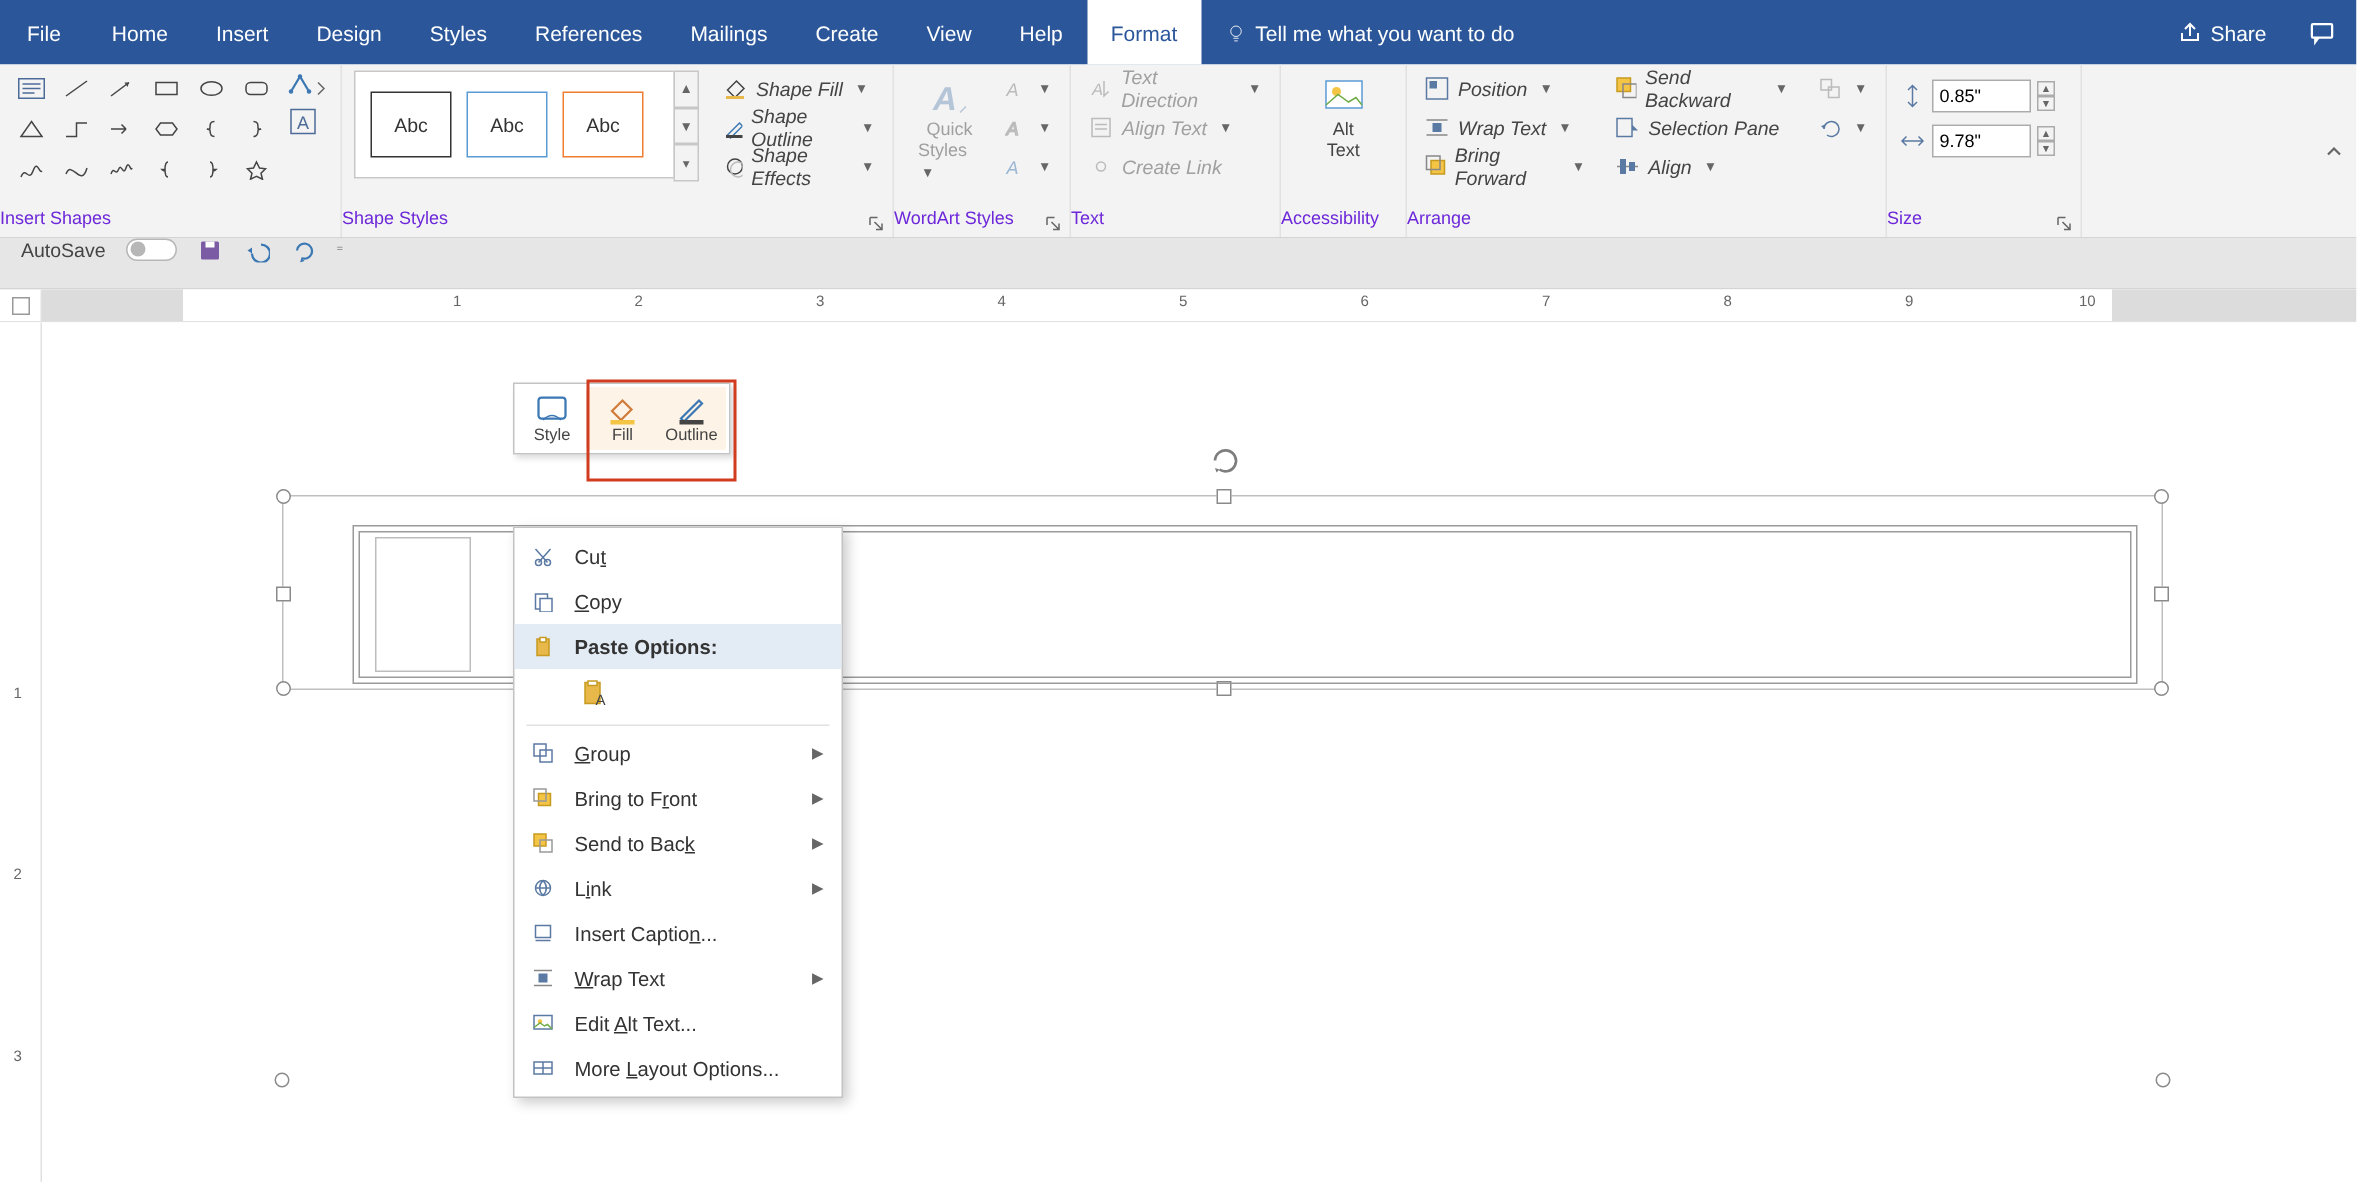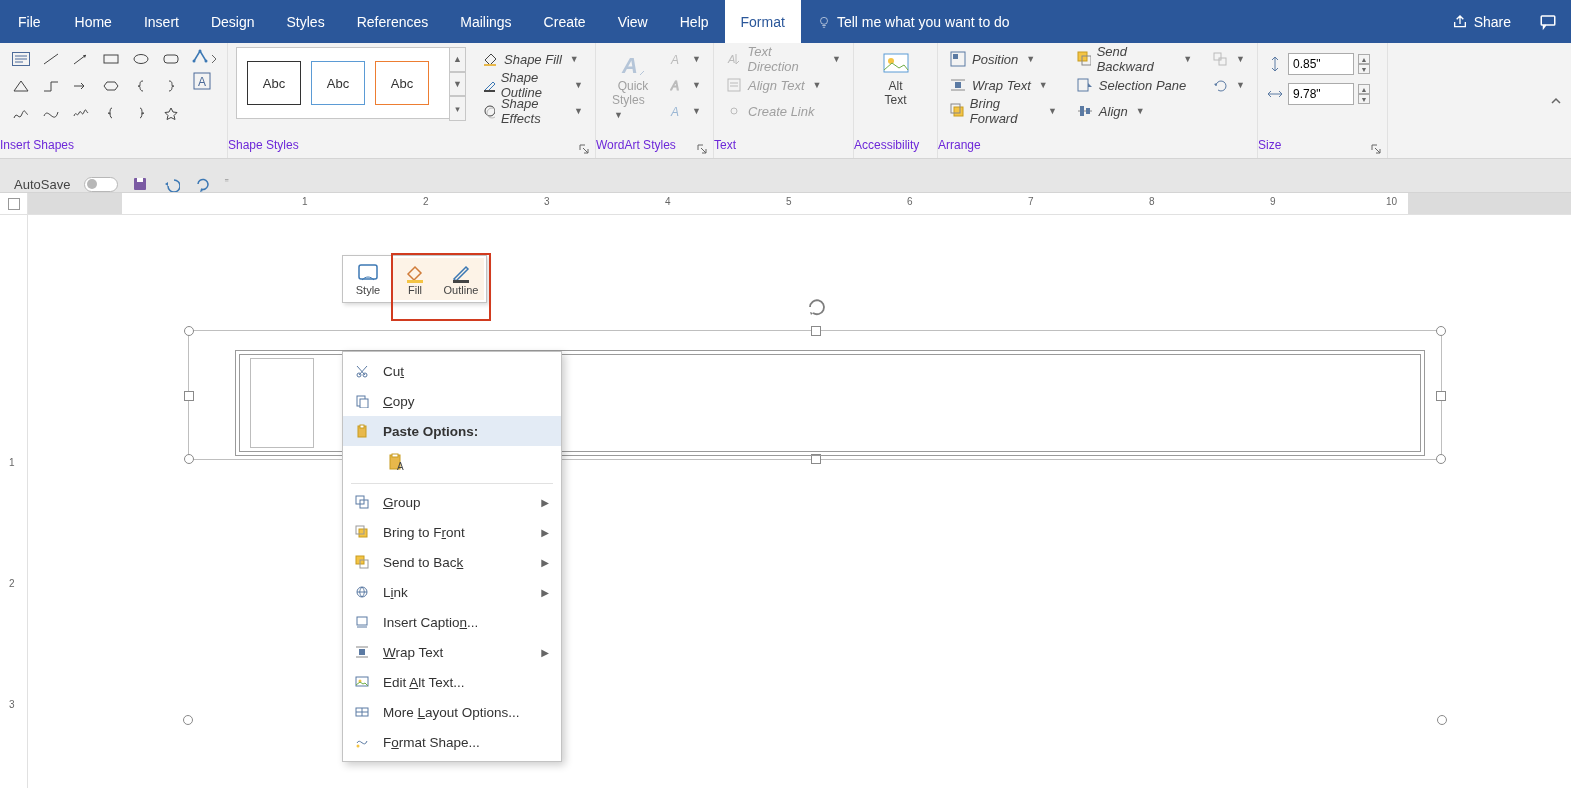--- a/index.html
+++ b/index.html
@@ -35,21 +35,21 @@
 .gallery-scroll { position: absolute; right: -17px; top: -1px; width: 17px; height: 74px; display: flex; flex-direction: column; }
 .gallery-scroll div { flex: 1; border: 1px solid #c7c7c7; background: #f3f3f3; display:flex; align-items:center; justify-content:center; font-size: 9px; color:#666; }
 .big-btn { display: flex; flex-direction: column; align-items: center; font-size: 12px; color: #444; padding: 4px 8px; }
 .size-row { display: flex; align-items: center; gap: 4px; }
 .size-input { width: 66px; height: 22px; border: 1px solid #ababab; background: #fff; font-size: 12px; padding: 0 4px; display: flex; align-items: center; justify-content: space-between; }
 .spinner { width: 12px; display: flex; flex-direction: column; }
 .spinner div { height: 10px; border: 1px solid #ababab; background:#f3f3f3; font-size:7px; display:flex; align-items:center; justify-content:center; color:#666; }
 .collapse-caret { position:absolute; right:8px; top: 50%; transform: translateY(-50%); color:#666; }
 
 
-.qat { height: 34px; background: #e6e6e6; border-bottom: 1px solid #d4d4d4; display: flex; align-items: flex-end; gap: 14px; padding: 0 14px; font-size: 13px; color: #444; }
+.qat { height: 34px; background: #e6e6e6; border-bottom: 1px solid #d4d4d4; display: flex; align-items: flex-start; gap: 14px; padding: 0 14px; font-size: 13px; color: #444; }
 .qat .autosave-toggle { width: 34px; height: 15px; border: 1px solid #b7b7b7; border-radius: 8px; background: #fff; position: relative; }
 .qat .autosave-toggle::after { content:""; width:10px; height:10px; border-radius:50%; background:#b7b7b7; position:absolute; left:2px; top:1px; }
 
 
 .ruler-row { height: 22px; background: #fff; display: flex; border-bottom: 1px solid #e1e1e1; }
 .ruler-corner { width: 28px; border-right: 1px solid #e1e1e1; display:flex; align-items:center; justify-content:center; }
 .ruler-corner .tabstop { width: 12px; height: 12px; border: 1px solid #999; }
 .hruler { flex:1; position:relative; background: linear-gradient(to right,#dcdcdc 0, #dcdcdc 94px, #fff 94px, #fff 1380px, #dcdcdc 1380px); font-size: 10px; color:#666; }
 .hruler .num { position:absolute; top: 3px; }
 .workspace { display:flex; height: calc(788px - 43px - 116px - 34px - 22px); background:#fff; }
@@ -707,25 +707,16 @@
       <div class="item">
         <span class="icon-slot">
             <svg width="14" height="14">
               <rect x="1" y="3" width="12" height="8" fill="none" stroke="#5b7aa3"></rect>
               <line x1="1" y1="7" x2="13" y2="7" stroke="#5b7aa3"></line>
               <line x1="7" y1="3" x2="7" y2="11" stroke="#5b7aa3"></line>
             </svg>
           </span>
         <span class="label">More <span class="u">L</span>ayout Options...</span>
       </div>
-      <div class="item">
-        <span class="icon-slot">
-            <svg width="14" height="14">
-              <path d="M2 8c3-6 7 6 10-2" fill="none" stroke="#5b7aa3"></path>
-              <circle cx="3" cy="11" r="1.5" fill="#f4c444"></circle>
-            </svg>
-          </span>
-        <span class="label">F<span class="u">o</span>rmat Shape...</span>
-      </div>
     </div>
 
   </div>
 </div>
 
 </body></html>

